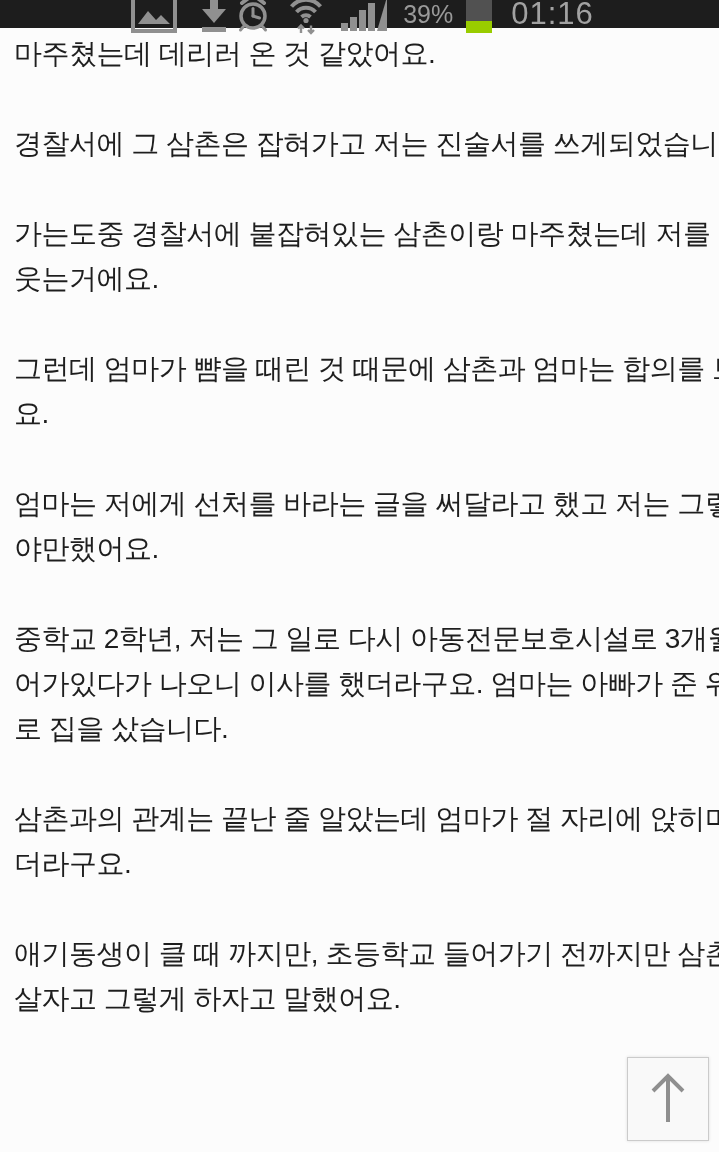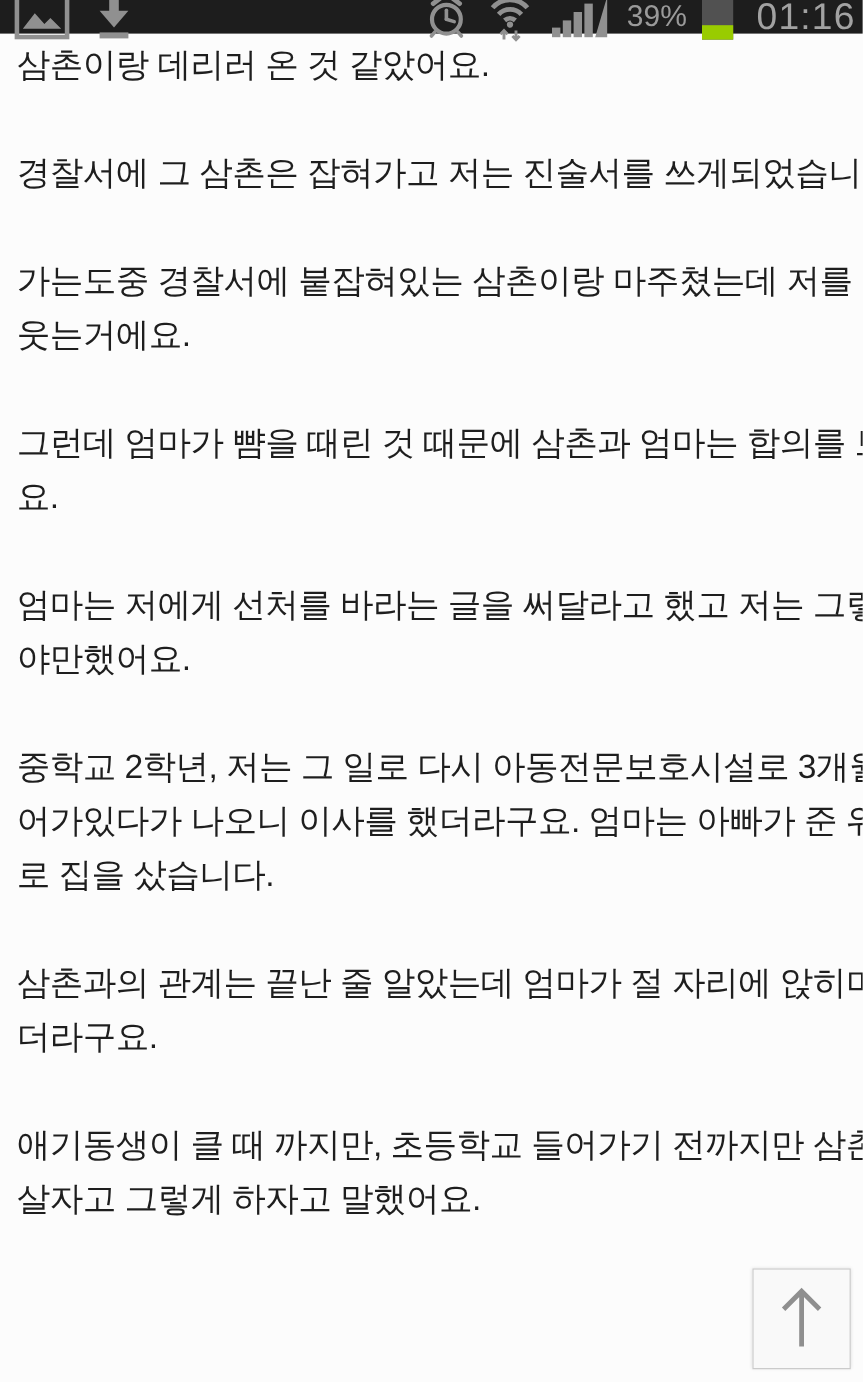--- a/index.html
+++ b/index.html
@@ -10,21 +10,21 @@
     position: relative;
   }
   .screen { width: 719px; height: 1152px; position: relative; overflow: hidden; }
 
   
   .statusbar {
     height: 28px;
     background: #1d1d1d;
     display: flex;
     align-items: center;
-    justify-content: space-between;
+    justify-content: center;
     padding: 0 6px 0 12px;
   }
   .sb-group { display: flex; align-items: center; }
   .sb-group.left  { gap: 18px; }
   .sb-group.right { gap: 12px; }
   .sb-icon { display: block; }
   .sb-percent {
     color: #9a9a9a;
     font-size: 25px;
     letter-spacing: 0;
@@ -126,21 +126,21 @@
           <rect x="9" y="0" width="10" height="5" fill="#5c5c5c"></rect>
           <rect x="1" y="5" width="26" height="34" fill="#515151"></rect>
           <rect x="1" y="27" width="26" height="12" fill="#99cc00"></rect>
         </svg>
       </span>
       <span class="sb-time">01:16</span>
     </div>
   </div>
 
   <div class="content">
-      <p class="para">삼촌이랑 데리러 온 것 같았어요.</p>
+      <p class="para">마주쳤는데 데리러 온 것 같았어요.</p>
       <p class="para">경찰서에 그 삼촌은 잡혀가고 저는 진술서를 쓰게되었습니다.</p>
       <p class="para">가는도중 경찰서에 붙잡혀있는 삼촌이랑 마주쳤는데 저를 보고는
 웃는거에요.</p>
       <p class="para">그런데 엄마가 뺨을 때린 것 때문에 삼촌과 엄마는 합의를 보았어
 요.</p>
       <p class="para">엄마는 저에게 선처를 바라는 글을 써달라고 했고 저는 그렇게 해
 야만했어요.</p>
       <p class="para">중학교 2학년, 저는 그 일로 다시 아동전문보호시설로 3개월간 들
 어가있다가 나오니 이사를 했더라구요. 엄마는 아빠가 준 위자료
 로 집을 샀습니다.</p>

